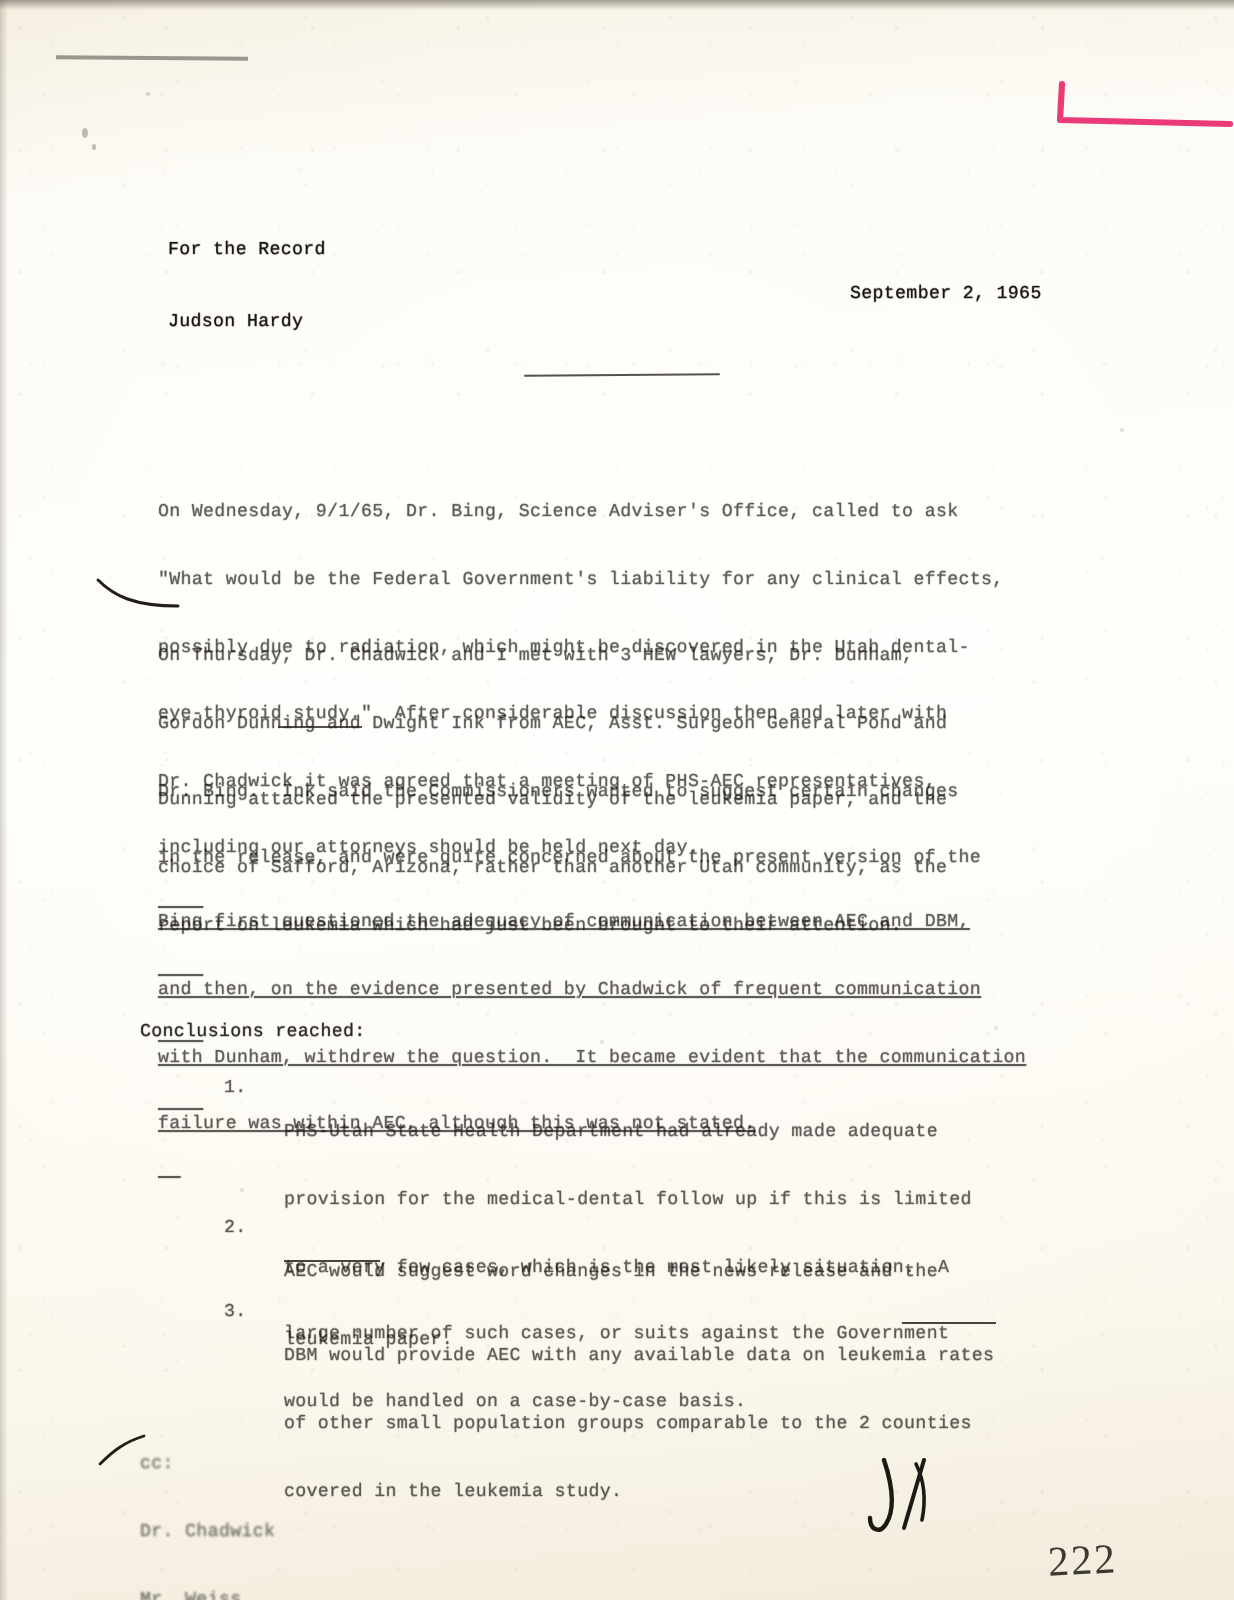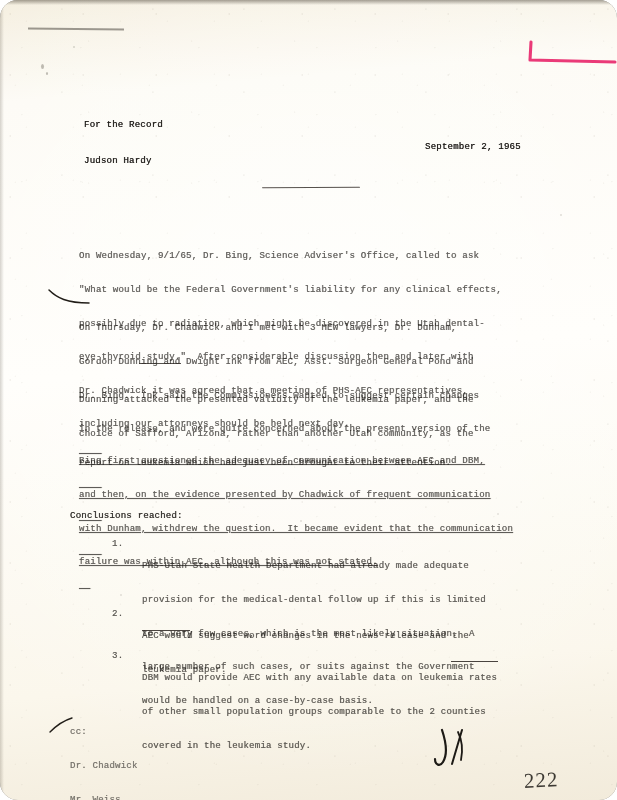--- a/index.html
+++ b/index.html
@@ -8,21 +8,20 @@
     background: #ffffff;
   }
   #page {
     position: relative;
     width: 617px;
     height: 800px;
     overflow: hidden;
     background: #737373;
     font-family: "Liberation Mono", "DejaVu Sans Mono", monospace;
     color: #141312;
-    border-radius: 18px;
   }
   
   #paper-tint {
     position: absolute;
     inset: 0;
     background:
       radial-gradient(ellipse 120% 90% at 50% 42%, rgba(255,255,255,0.55) 0%, rgba(255,255,255,0) 62%),
       linear-gradient(175deg, #f5efe0 0%, #fdfbf5 12%, #fffefa 45%, #fbf7ec 82%, #f2ebdb 100%);
     pointer-events: none;
   }

